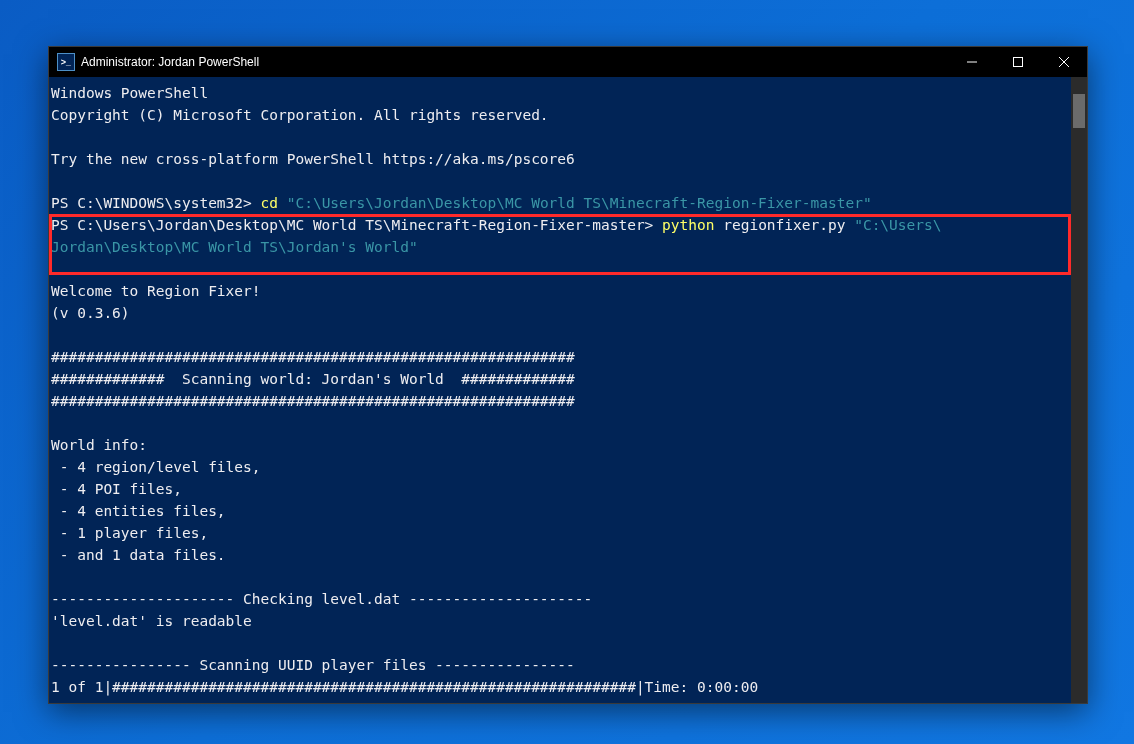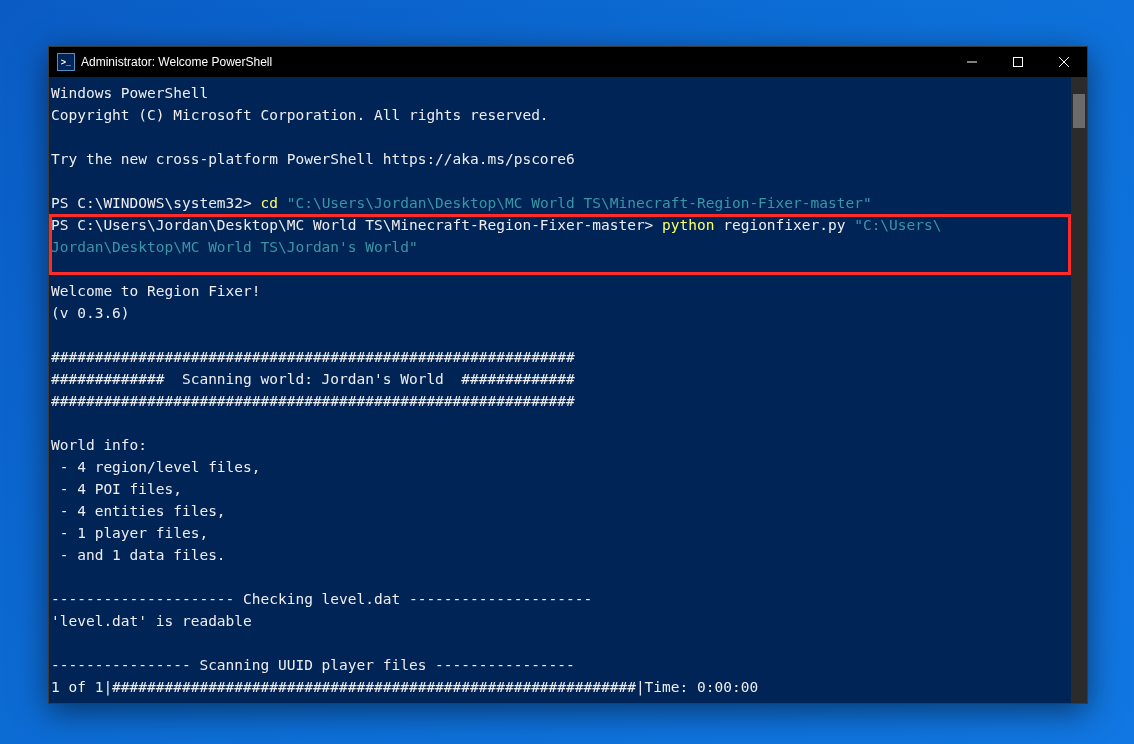--- a/index.html
+++ b/index.html
@@ -108,21 +108,21 @@
     pointer-events: none;
   }
 </style>
 </head>
 <body>
 
 <div class="window">
   <div class="titlebar">
     <div class="titlebar-left">
       <span class="ps-icon">&gt;_</span>
-      <span>Administrator: Welcome PowerShell</span>
+      <span>Administrator: Jordan PowerShell</span>
     </div>
     <div class="titlebar-controls">
       <div class="tb-btn">
         <svg viewBox="0 0 10 10">
             <line x1="0" y1="5" x2="10" y2="5" stroke="#fff" stroke-width="1"></line>
           </svg>
       </div>
       <div class="tb-btn">
         <svg viewBox="0 0 10 10">
             <rect x="0.5" y="0.5" width="9" height="9" fill="none" stroke="#fff" stroke-width="1"></rect>

